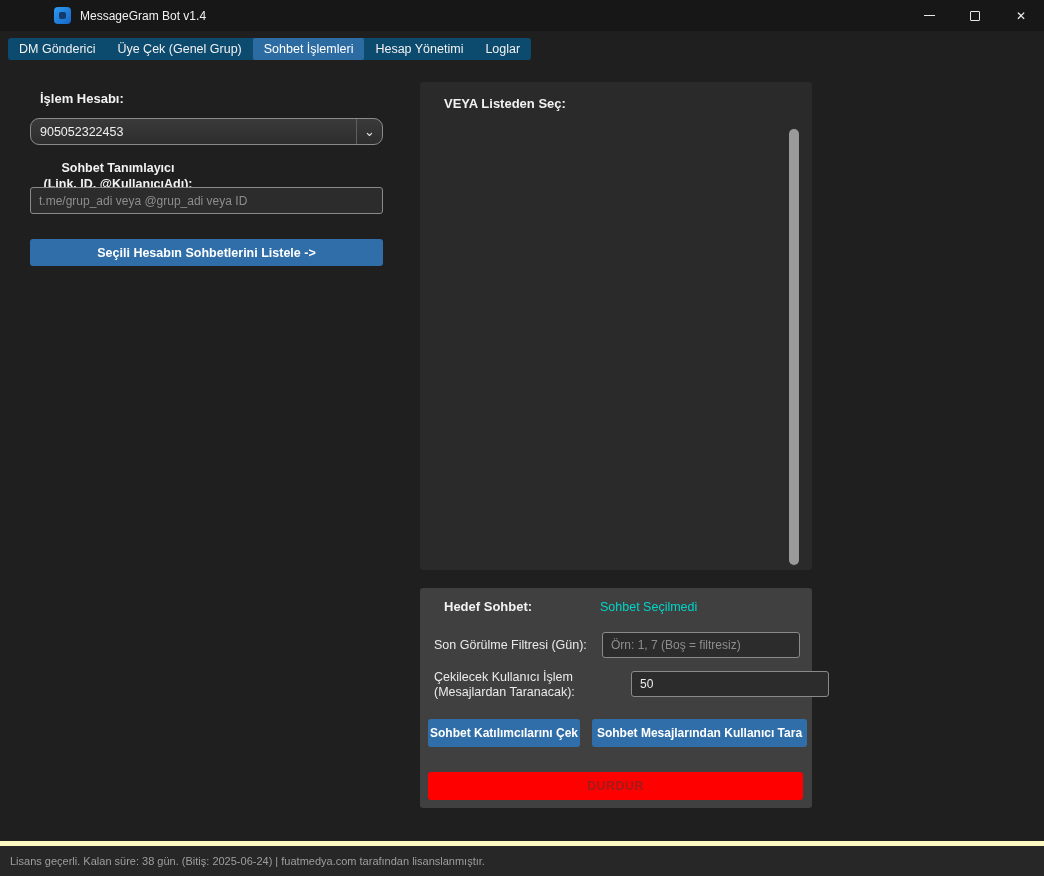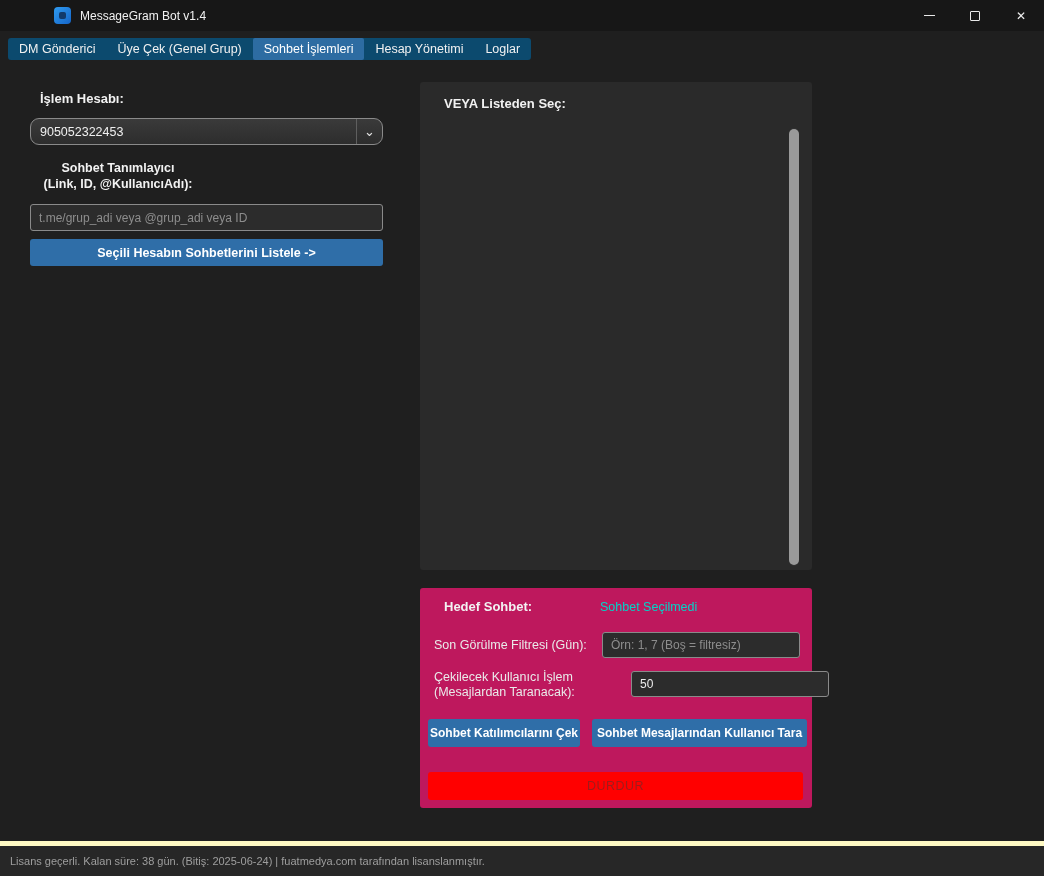--- a/index.html
+++ b/index.html
@@ -63,21 +63,21 @@
   .chat-id-label {
     position:absolute; left:30px; top:160px; width:176px;
     text-align:center; font-weight:bold; font-size:12.5px; line-height:16px; color:#f2f2f2;
   }
   .text-input {
     background:#2c2c2c; border:1px solid #8a8a8a; border-radius:3px;
     color:#ececec; font-size:12px; padding:0 8px;
     font-family:"Liberation Sans", sans-serif; outline:none;
   }
   .text-input::placeholder { color:#8d8d8d; }
-  .chat-id-input { position:absolute; left:30px; top:204px; width:353px; height:27px; }
+  .chat-id-input { position:absolute; left:30px; top:187px; width:353px; height:27px; }
   .btn {
     border:none; border-radius:3px; cursor:default; color:#ffffff;
     font-family:"Liberation Sans", sans-serif;
     display:flex; align-items:center; justify-content:center;
   }
   .btn-blue { background:#2f6ea8; }
   .list-chats-btn {
     position:absolute; left:30px; top:239px; width:353px; height:27px;
     font-size:12.5px; font-weight:bold;
   }
@@ -97,35 +97,35 @@
     background:#313131; border-radius:5px;
   }
   .scroll-thumb {
     position:absolute; top:1px; left:0; width:10px; height:436px;
     background:#9a9a9a; border-radius:5px;
   }
 
   
   .target-panel {
     position:absolute; left:420px; top:588px; width:392px; height:220px;
-    background:#be185d; border-radius:3px;
+    background:#404040; border-radius:3px;
   }
   .target-label { position:absolute; left:14px; top:11px; }
   .target-value { position:absolute; left:180px; top:12px; font-size:12.5px; color:#00d5c8; }
   .lastseen-label { position:absolute; left:14px; top:50px; font-size:12.5px; color:#eaeaea; }
   .lastseen-input { position:absolute; left:182px; top:44px; width:198px; height:26px; }
   .usercount-label {
     position:absolute; left:14px; top:82px; font-size:12.5px; line-height:15px; color:#eaeaea;
   }
   .usercount-input { position:absolute; left:182px; top:83px; width:198px; height:26px;margin-left:29px; }
   .fetch-btn { position:absolute; left:8px; top:131px; width:152px; height:28px; font-size:12px; font-weight:600; }
   .scan-btn  { position:absolute; left:172px; top:131px; width:215px; height:28px; font-size:12px; font-weight:600; }
   .stop-btn  {
     position:absolute; left:8px; top:184px; width:375px; height:28px;
-    background:#ff0000; color:#9e1c1c; font-size:12.5px; font-weight:normal; letter-spacing:0.5px;text-align:right;
+    background:#ff0000; color:#9e1c1c; font-size:12.5px; font-weight:bold; letter-spacing:0.5px;text-align:right;
   }
 
   
   .statusbar {
     position:absolute; left:0; right:0; top:841px; height:35px;
     background:#272727; display:flex; align-items:center;
     border-top:5px solid #fef9c3;
   }
   .statusbar .status-text { margin-left:10px; font-size:11px; color:#9e9e9e; }
 </style>

